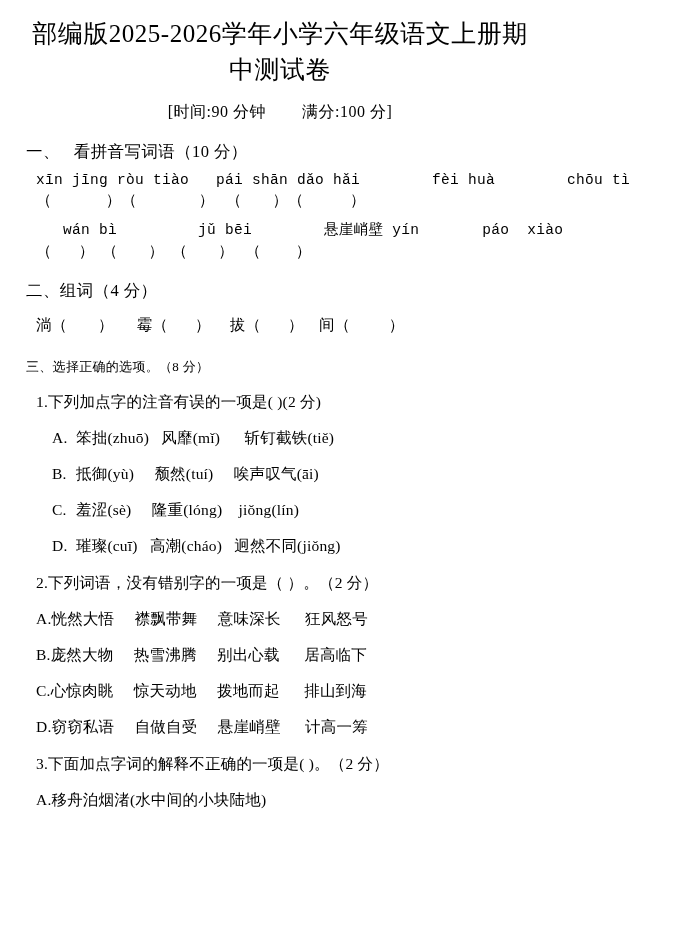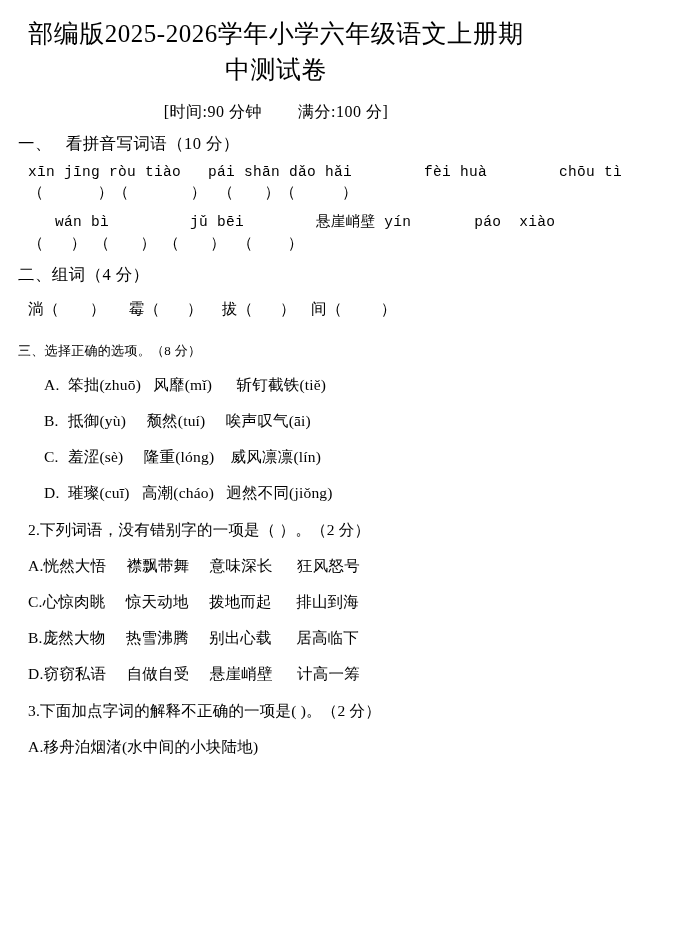--- a/index.html
+++ b/index.html
@@ -11,21 +11,21 @@
     width: 690px;
     height: 941px;
     font-family: "Liberation Serif", "DejaVu Serif", serif;
     color: #000000;
     overflow: hidden;
   }
   .page {
     width: 552px;
     height: 941px;
     box-sizing: border-box;
-    padding: 14px 18px 0 18px;
+    padding: 14px 18px 0 26px;
     position: relative;
   }
   .doc-title {
     font-size: 25px;
     line-height: 36px;
     text-align: center;
     font-weight: 400;
     letter-spacing: 0.5px;
     margin: 2px 0 0 0;
   }
@@ -35,21 +35,21 @@
     margin-top: 14px;
     margin-bottom: 4px;
     letter-spacing: 0.5px;
   }
   .subtitle .gap {
     display: inline-block;
     width: 36px;
   }
   .sec-head {
     font-size: 16.5px;
-    margin-top: 10px;
+    margin-top: 18px;
     margin-bottom: 2px;
     letter-spacing: 0.4px;
   }
   .sec-head .sp {
     display: inline-block;
     width: 14px;
   }
   .pinyin-row {
     font-family: "Liberation Mono", "DejaVu Sans Mono", monospace;
     font-size: 14.5px;
@@ -115,27 +115,28 @@
   <div class="pinyin-row indent1">xīn jīng ròu tiào   pái shān dǎo hǎi        fèi huà        chōu tì</div>
   <div class="bracket-row indent1">（              ）（                ）   （        ）（            ）</div>
   <div class="pinyin-row indent1">   wán bì         jǔ bēi        悬崖峭壁 yín       páo  xiào</div>
   <div class="bracket-row indent1">（       ）  （        ）  （        ）   （         ）</div>
 
   <div class="sec-head">二、组词（4 分）</div>
   <div class="zuci-row indent1">淌（        ）      霉（       ）     拔（       ）    间（          ）</div>
 
   <div class="q-head">三、选择正确的选项。（8 分）</div>
 
+  <div class="q-line indent1">1.下列加点字的注音有误的一项是(      )(2 分)</div>
   <div class="opt-line indent2"><span class="lbl">A.</span><span>笨拙(zhuō)   风靡(mǐ)      斩钉截铁(tiě)</span></div>
   <div class="opt-line indent2"><span class="lbl">B.</span><span>抵御(yù)     颓然(tuí)     唉声叹气(āi)</span></div>
-  <div class="opt-line indent2"><span class="lbl">C.</span><span>羞涩(sè)     隆重(lóng)    威风凛凛(lín)</span></div>
+  <div class="opt-line indent2"><span class="lbl">C.</span><span>羞涩(sè)     隆重(lóng)    jiǒng(lín)</span></div>
   <div class="opt-line indent2"><span class="lbl">D.</span><span>璀璨(cuī)   高潮(cháo)   迥然不同(jiǒng)</span></div>
 
   <div class="q-line indent1">2.下列词语，没有错别字的一项是（          ）。（2 分）</div>
   <div class="opt4 indent1"><span>A.</span><span>恍然大悟     襟飘带舞     意味深长      狂风怒号</span></div>
+  <div class="opt4 indent1"><span>B.</span><span>庞然大物     热雪沸腾     别出心载      居高临下</span></div>
   <div class="opt4 indent1"><span>C.</span><span>心惊肉眺     惊天动地     拨地而起      排山到海</span></div>
-  <div class="opt4 indent1"><span>B.</span><span>庞然大物     热雪沸腾     别出心载      居高临下</span></div>
   <div class="opt4 indent1"><span>D.</span><span>窃窃私语     自做自受     悬崖峭壁      计高一筹</span></div>
 
   <div class="q-line indent1">3.下面加点字词的解释不正确的一项是(     )。（2 分）</div>
   <div class="opt4 indent1"><span>A.</span><span>移舟泊烟渚(水中间的小块陆地)</span></div>
 
 </div>
 
 </body></html>

